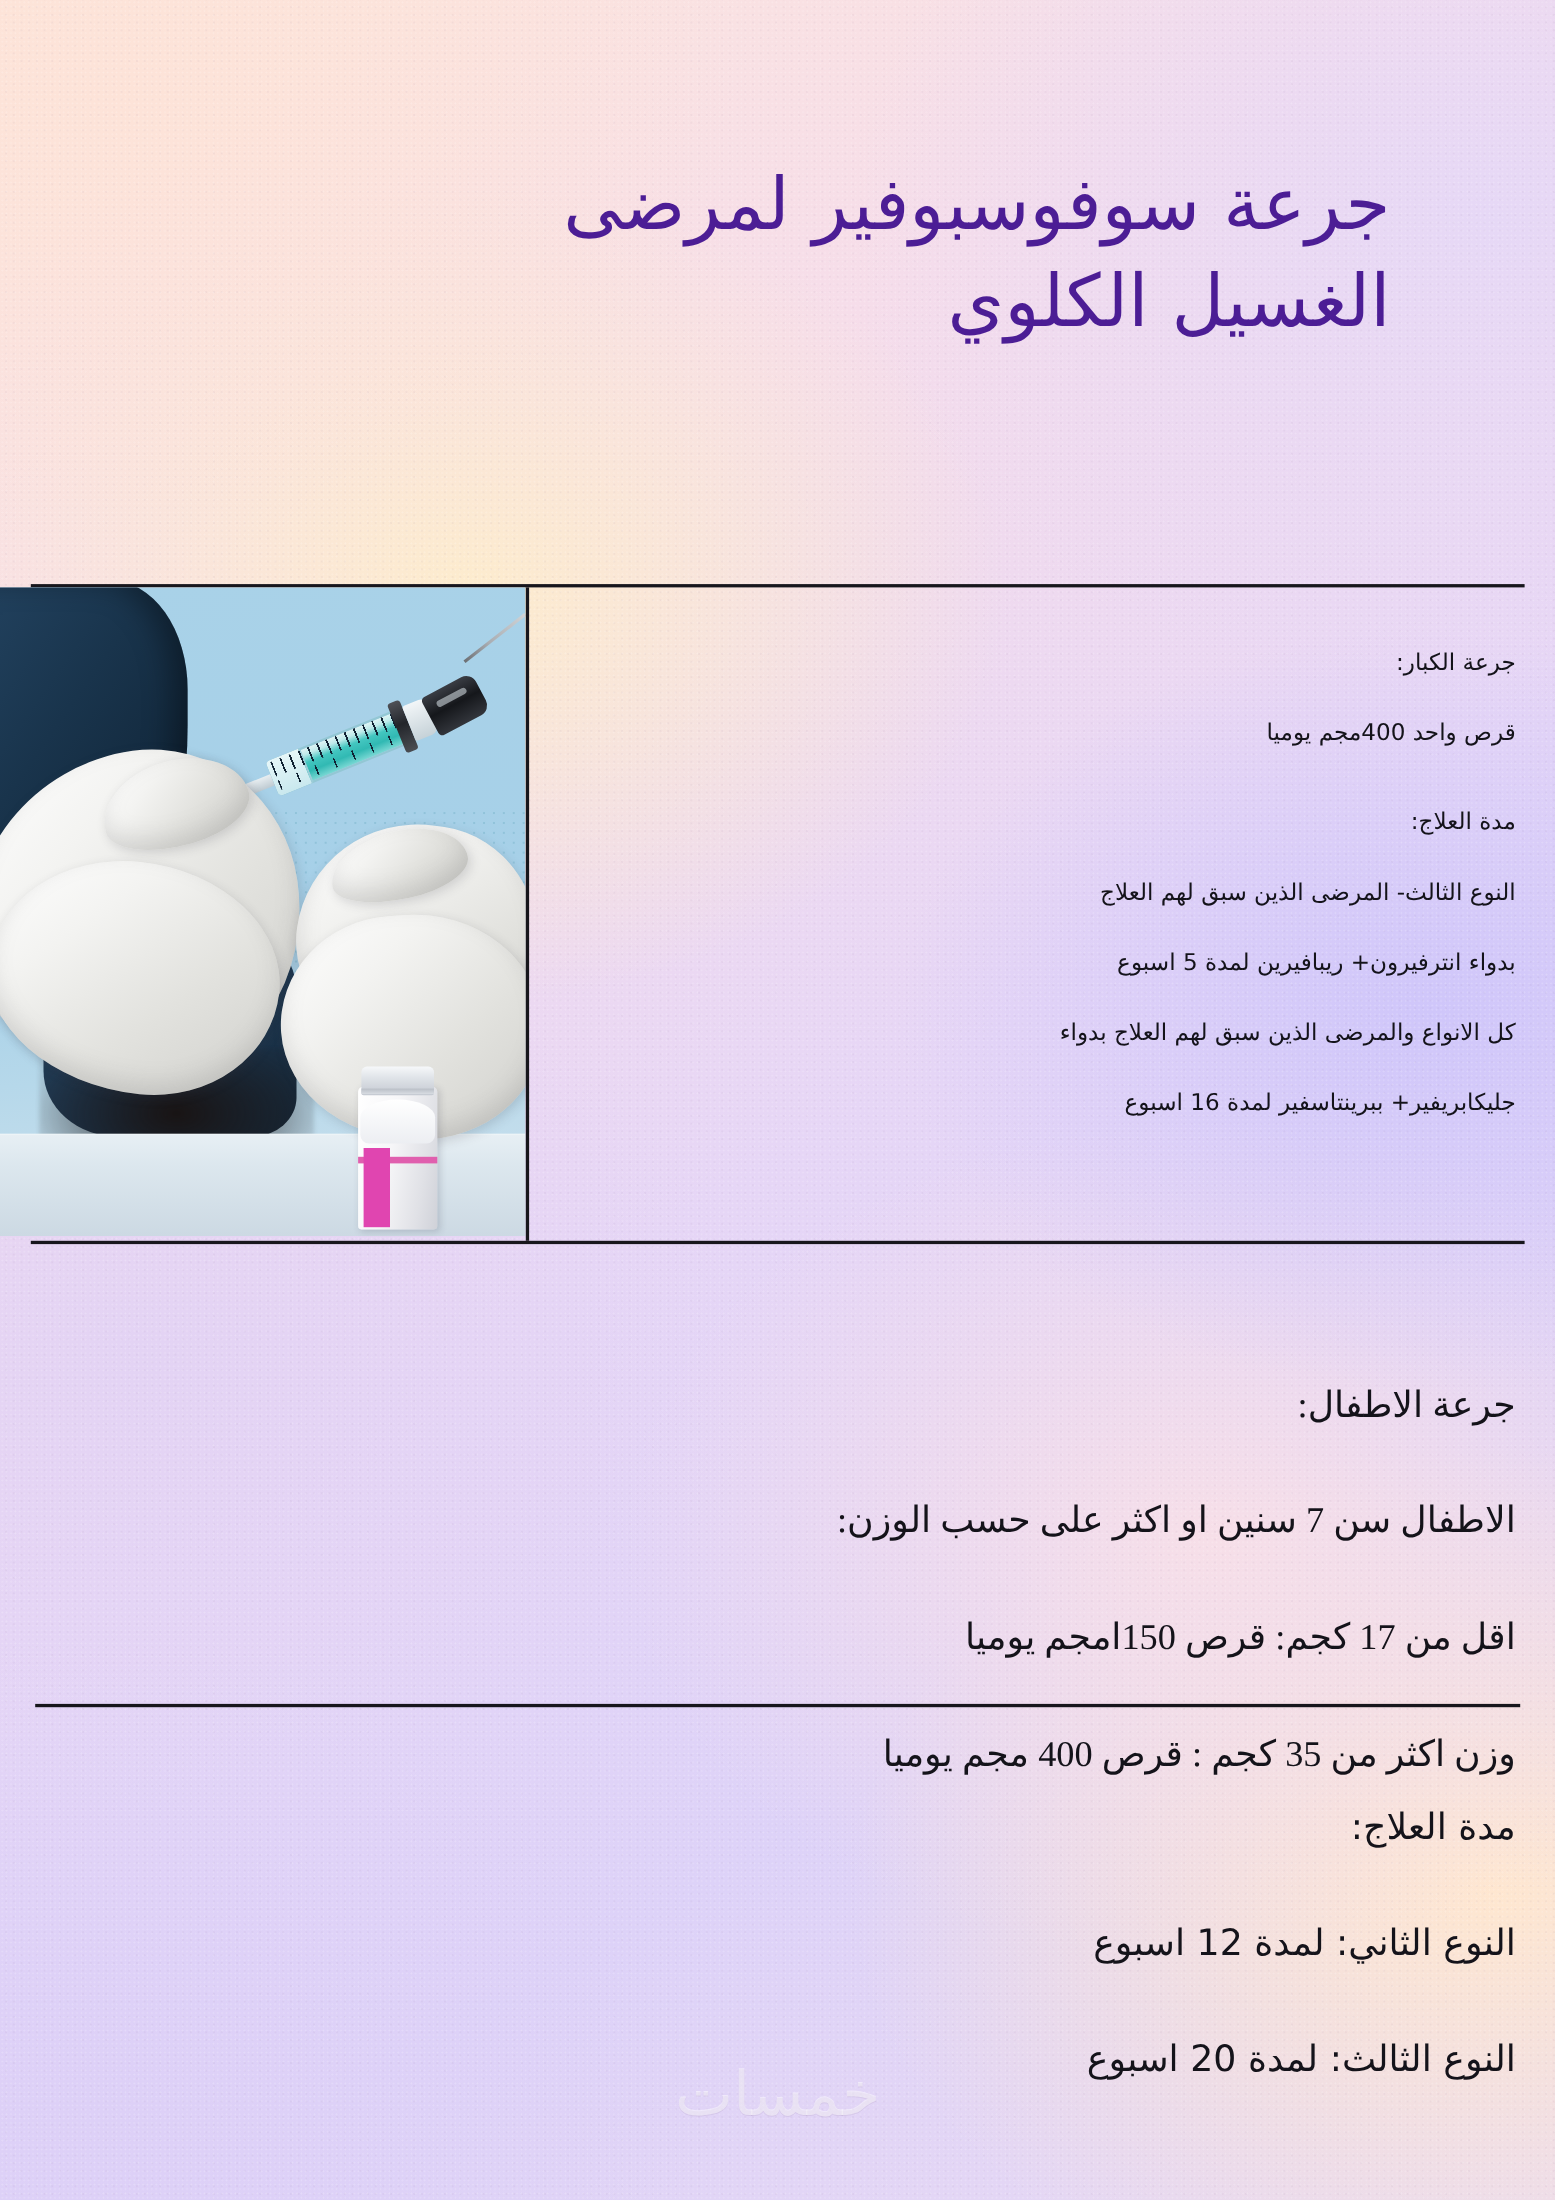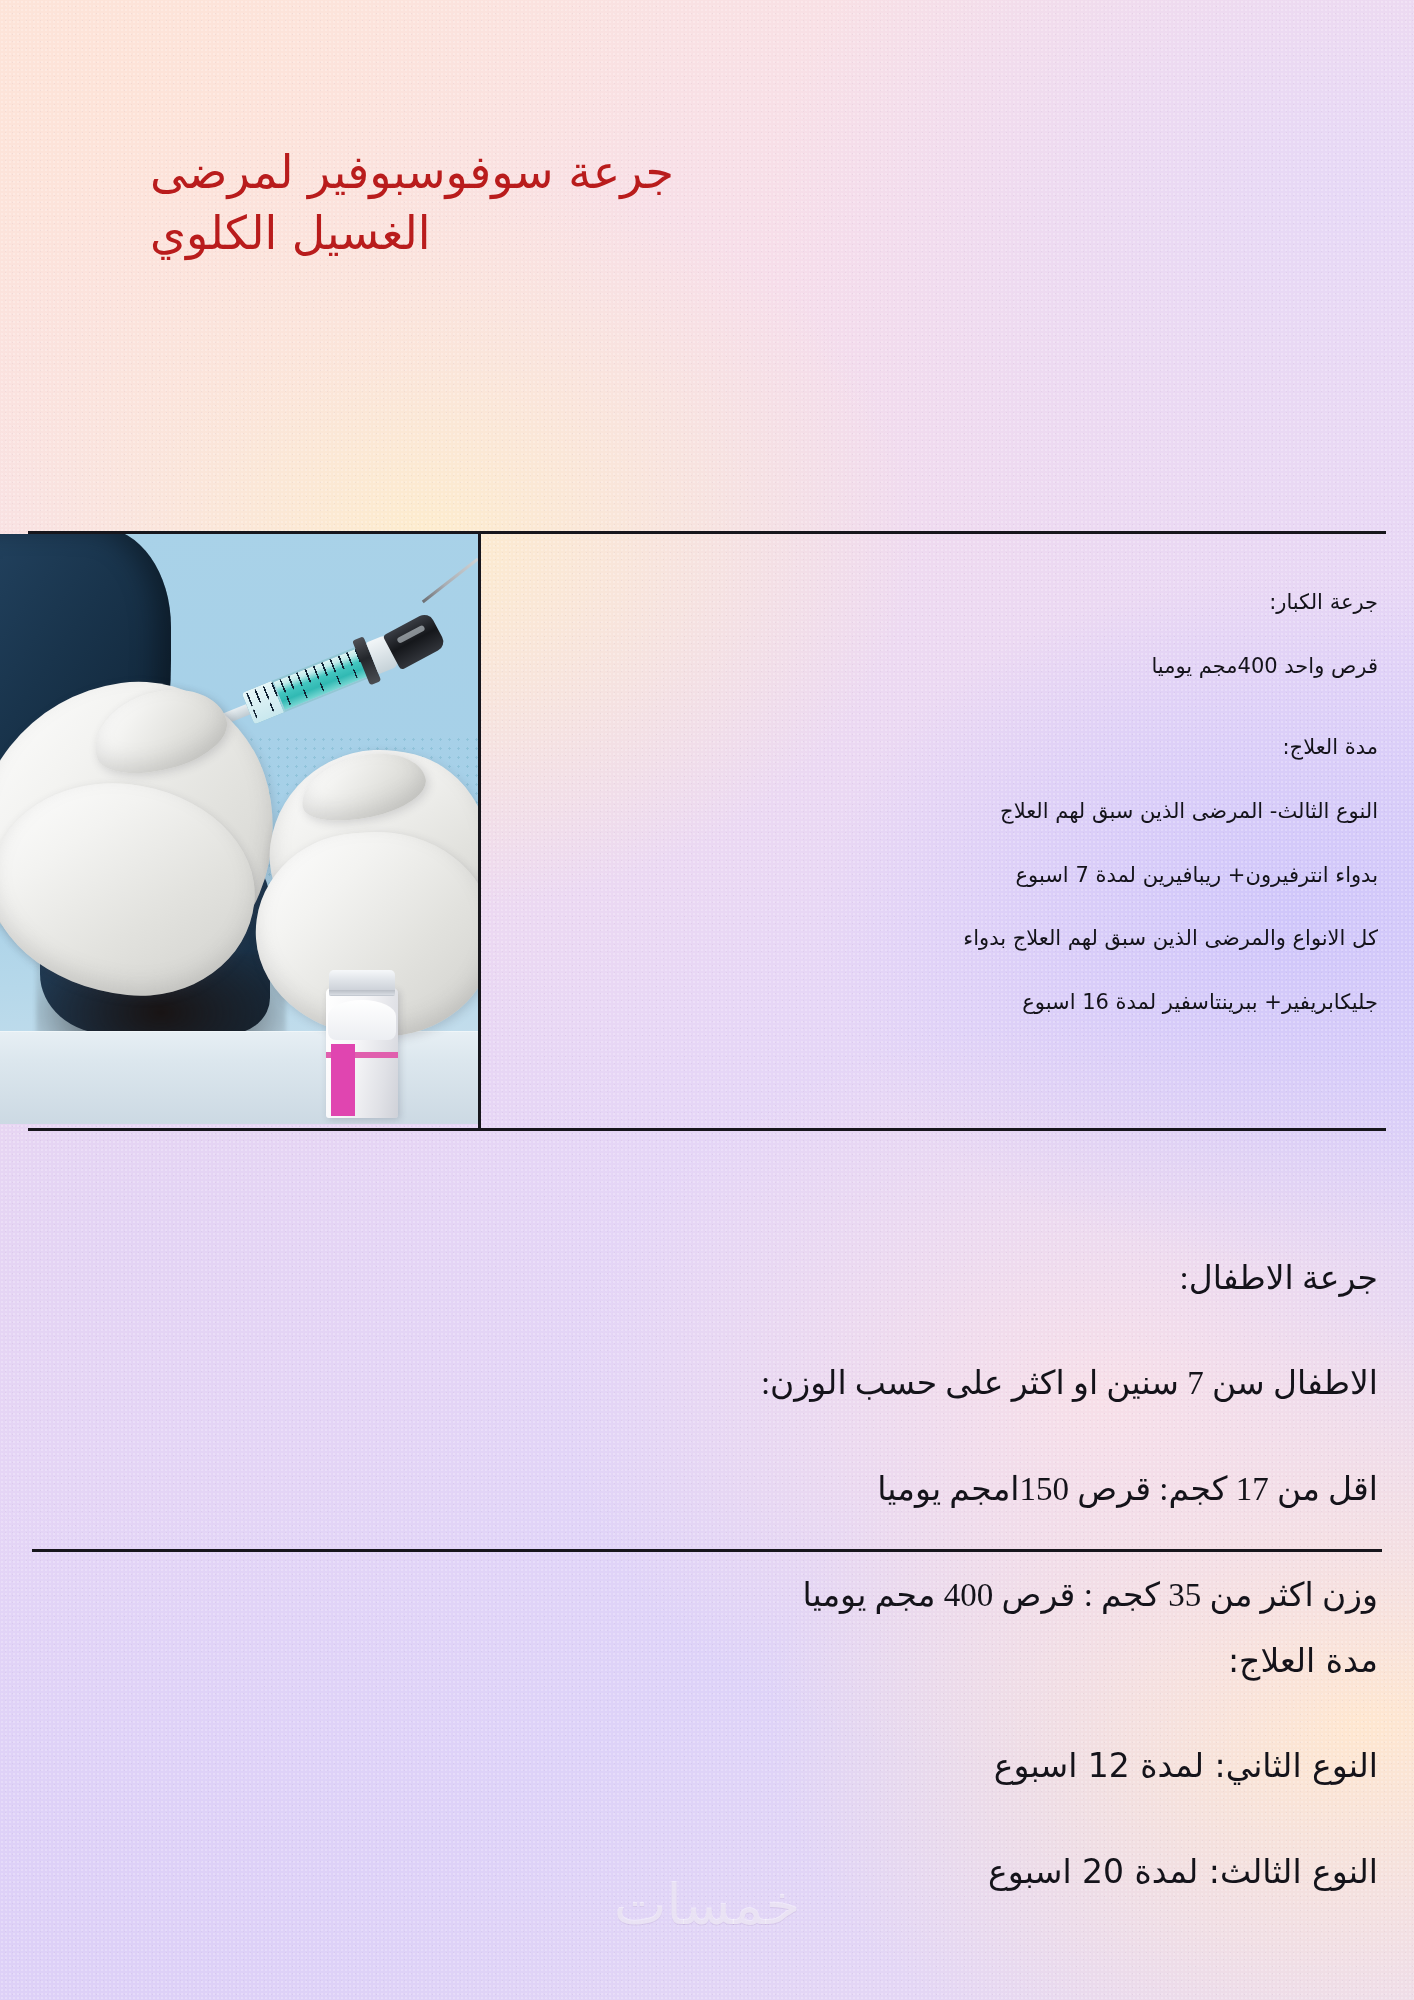--- a/index.html
+++ b/index.html
@@ -41,25 +41,25 @@
   }
 
   
   .poster{ position:absolute; inset:0; }
 
   
   .title{
     position:absolute;
     top:142px; left:0; right:0;
     padding:0 150px;
-    text-align:left;
-    font-size:46px;
+    text-align:right;
+    font-size:66px;
     line-height:1.33;
     font-weight:400;
-    color:#b91c1c;
+    color:#4c1d95;
     letter-spacing:0;
     white-space:pre-line;
     font-family:"DejaVu Sans","Liberation Sans",sans-serif;
   }
 
   
   .rule{
     position:absolute;
     height:0;
     border-top:3px solid #17161c;
@@ -352,21 +352,21 @@
   <div class="photo-divider"></div>
 
   <div class="txt block-adult">
     <span class="lbl">جرعة الكبار:</span>
     <span class="lbl">قرص واحد 400مجم يوميا</span>
   </div>
 
   <div class="txt block-duration1">
     <span class="lbl">مدة العلاج:</span>
     <span class="lbl">النوع الثالث- المرضى الذين سبق لهم العلاج</span>
-    <span class="lbl">بدواء انترفيرون+ ريبافيرين لمدة 7 اسبوع</span>
+    <span class="lbl">بدواء انترفيرون+ ريبافيرين لمدة 5 اسبوع</span>
     <span class="lbl">كل الانواع والمرضى الذين سبق لهم العلاج بدواء</span>
     <span class="lbl">جليكابريفير+ ببرينتاسفير لمدة 16 اسبوع</span>
   </div>
 
   <div class="txt block-kids">
     <span class="lbl">جرعة الاطفال:</span>
     <span class="lbl">الاطفال سن 7 سنين او اكثر على حسب الوزن:</span>
     <span class="lbl">اقل من 17 كجم: قرص 150امجم يوميا</span>
     <span class="lbl">وزن اكثر من 35 كجم : قرص 400 مجم يوميا</span>
   </div>

